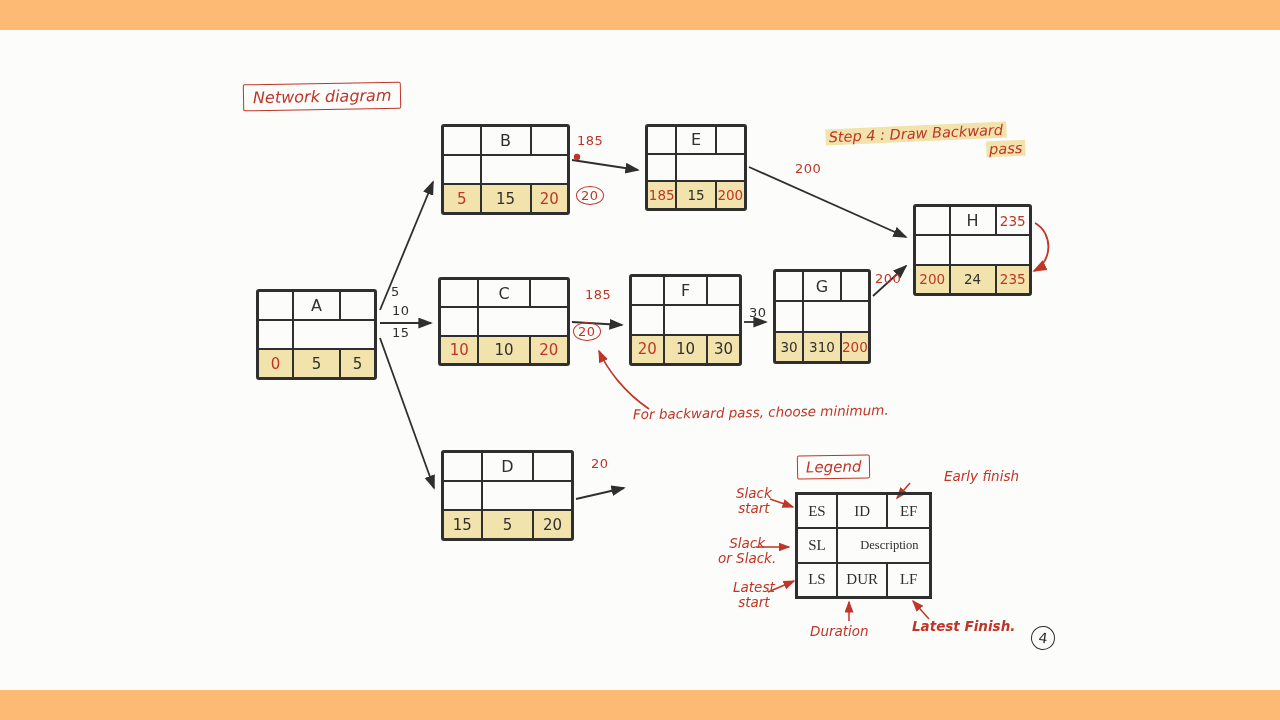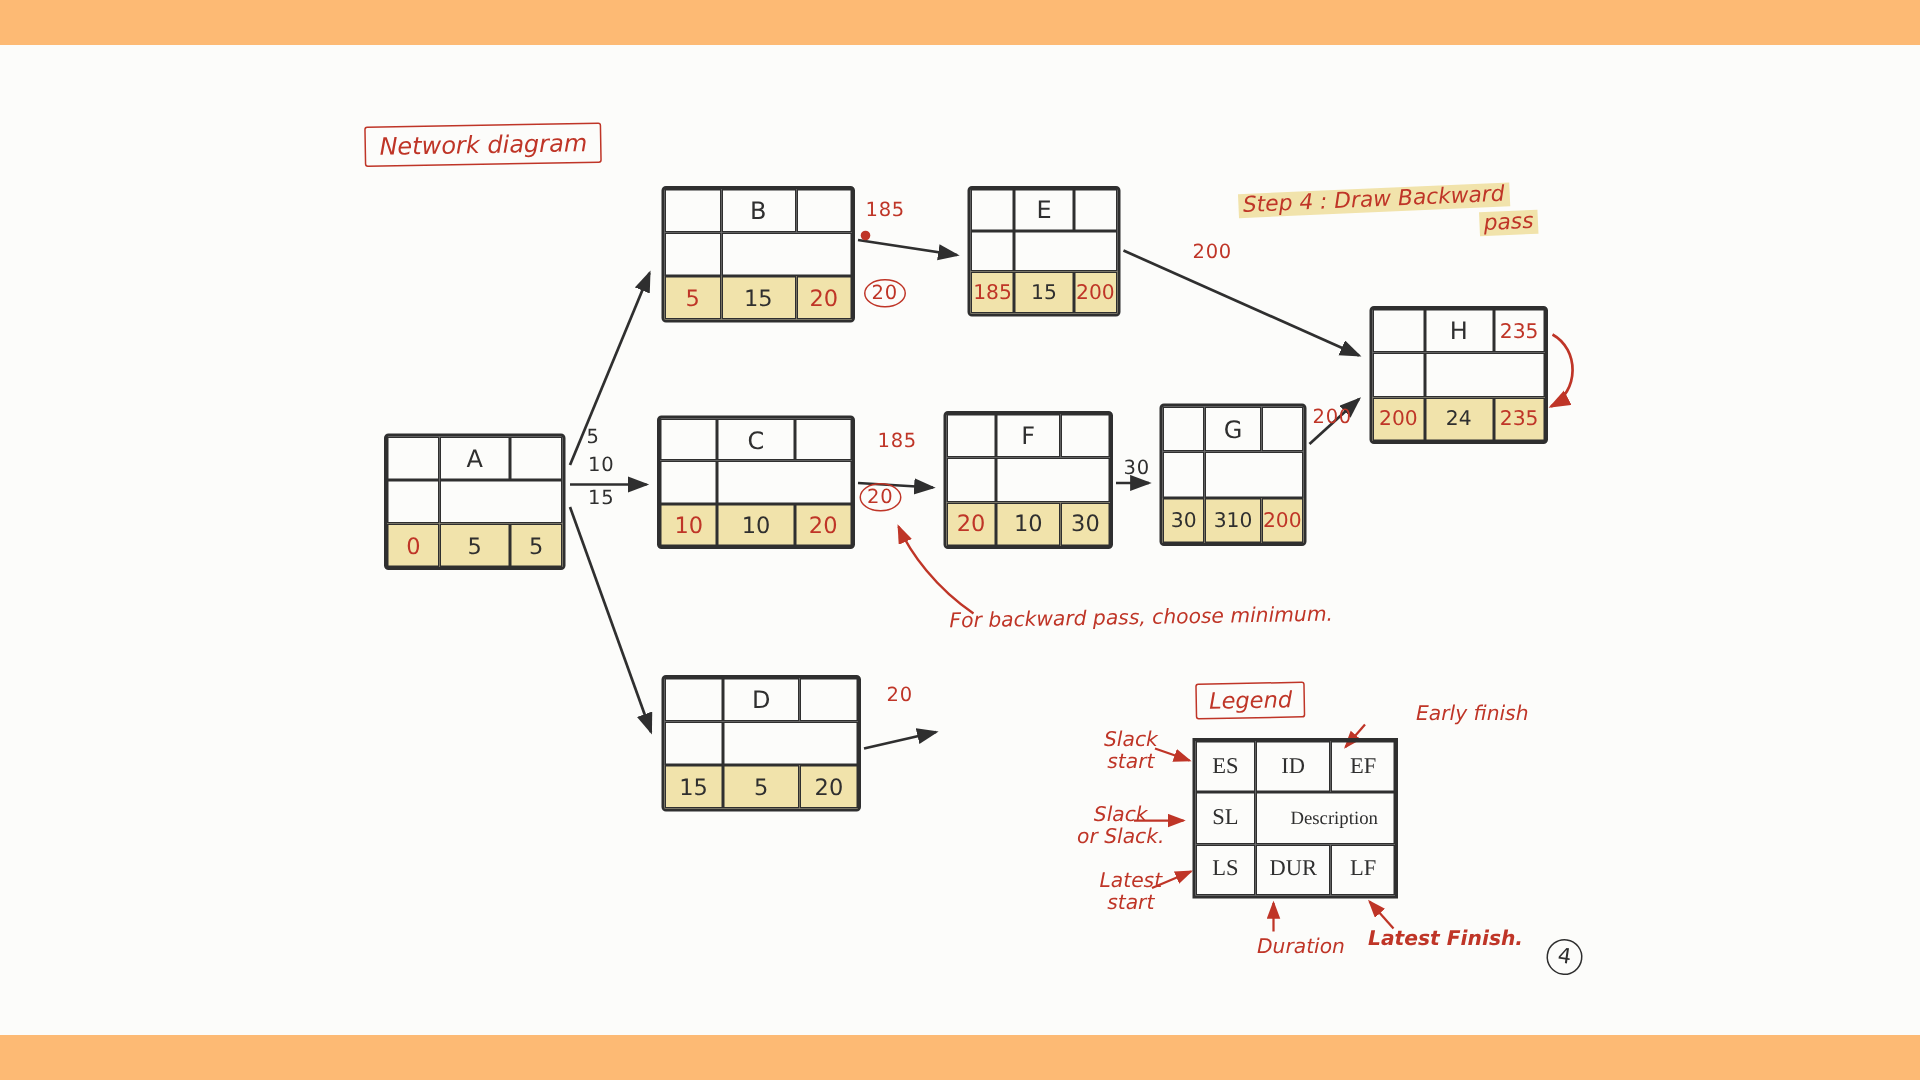--- a/index.html
+++ b/index.html
@@ -217,19 +217,19 @@
   </div>
   <div class="hand-red" style="left:904px;top:469px;margin-left:40px;">Early finish</div>
   <div class="hand-red" style="left:718px;top:536px;text-align:center;">
     <span>Slack</span><br>
     <span>or Slack.</span>
   </div>
   <div class="hand-red" style="left:733px;top:580px;text-align:center;">
     <span>Latest</span><br>
     <span>start</span>
   </div>
-  <div class="hand-red" style="left:838px;top:624px;text-align:center;">Duration</div>
+  <div class="hand-red" style="left:810px;top:624px;text-align:center;">Duration</div>
   <div class="hand-red" style="left:912px;top:619px;font-weight:bold;">Latest Finish.</div>
 
   <div class="pagenum">
     <span>4</span>
   </div>
 </div>
 
 </body></html>

